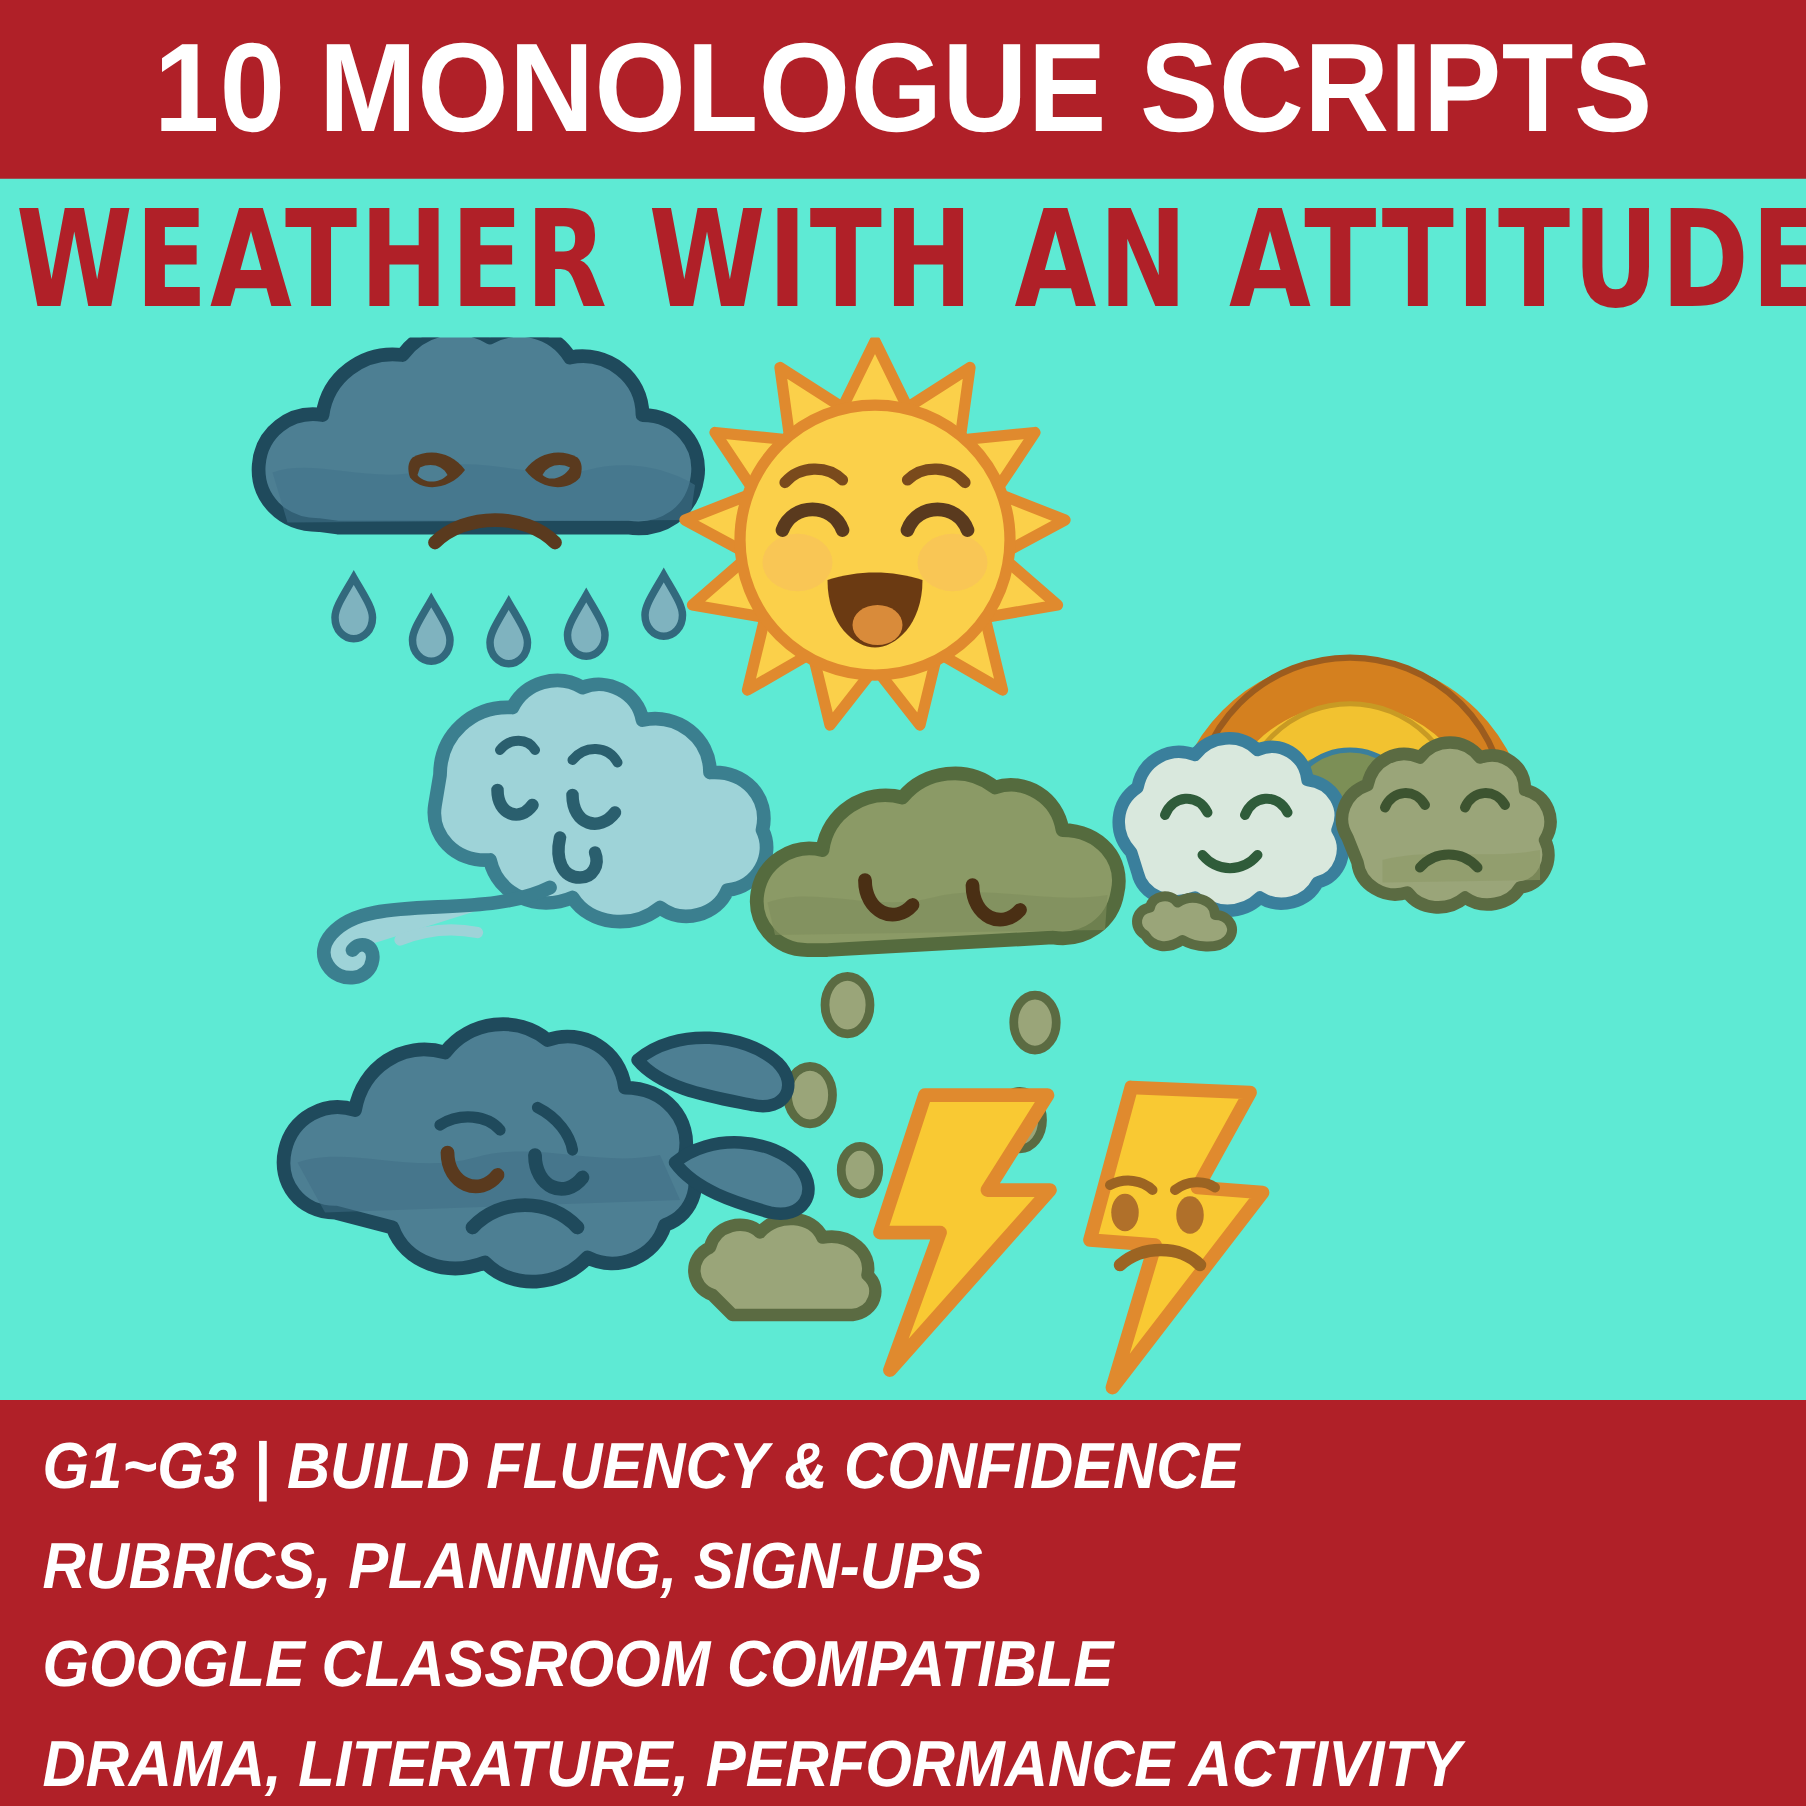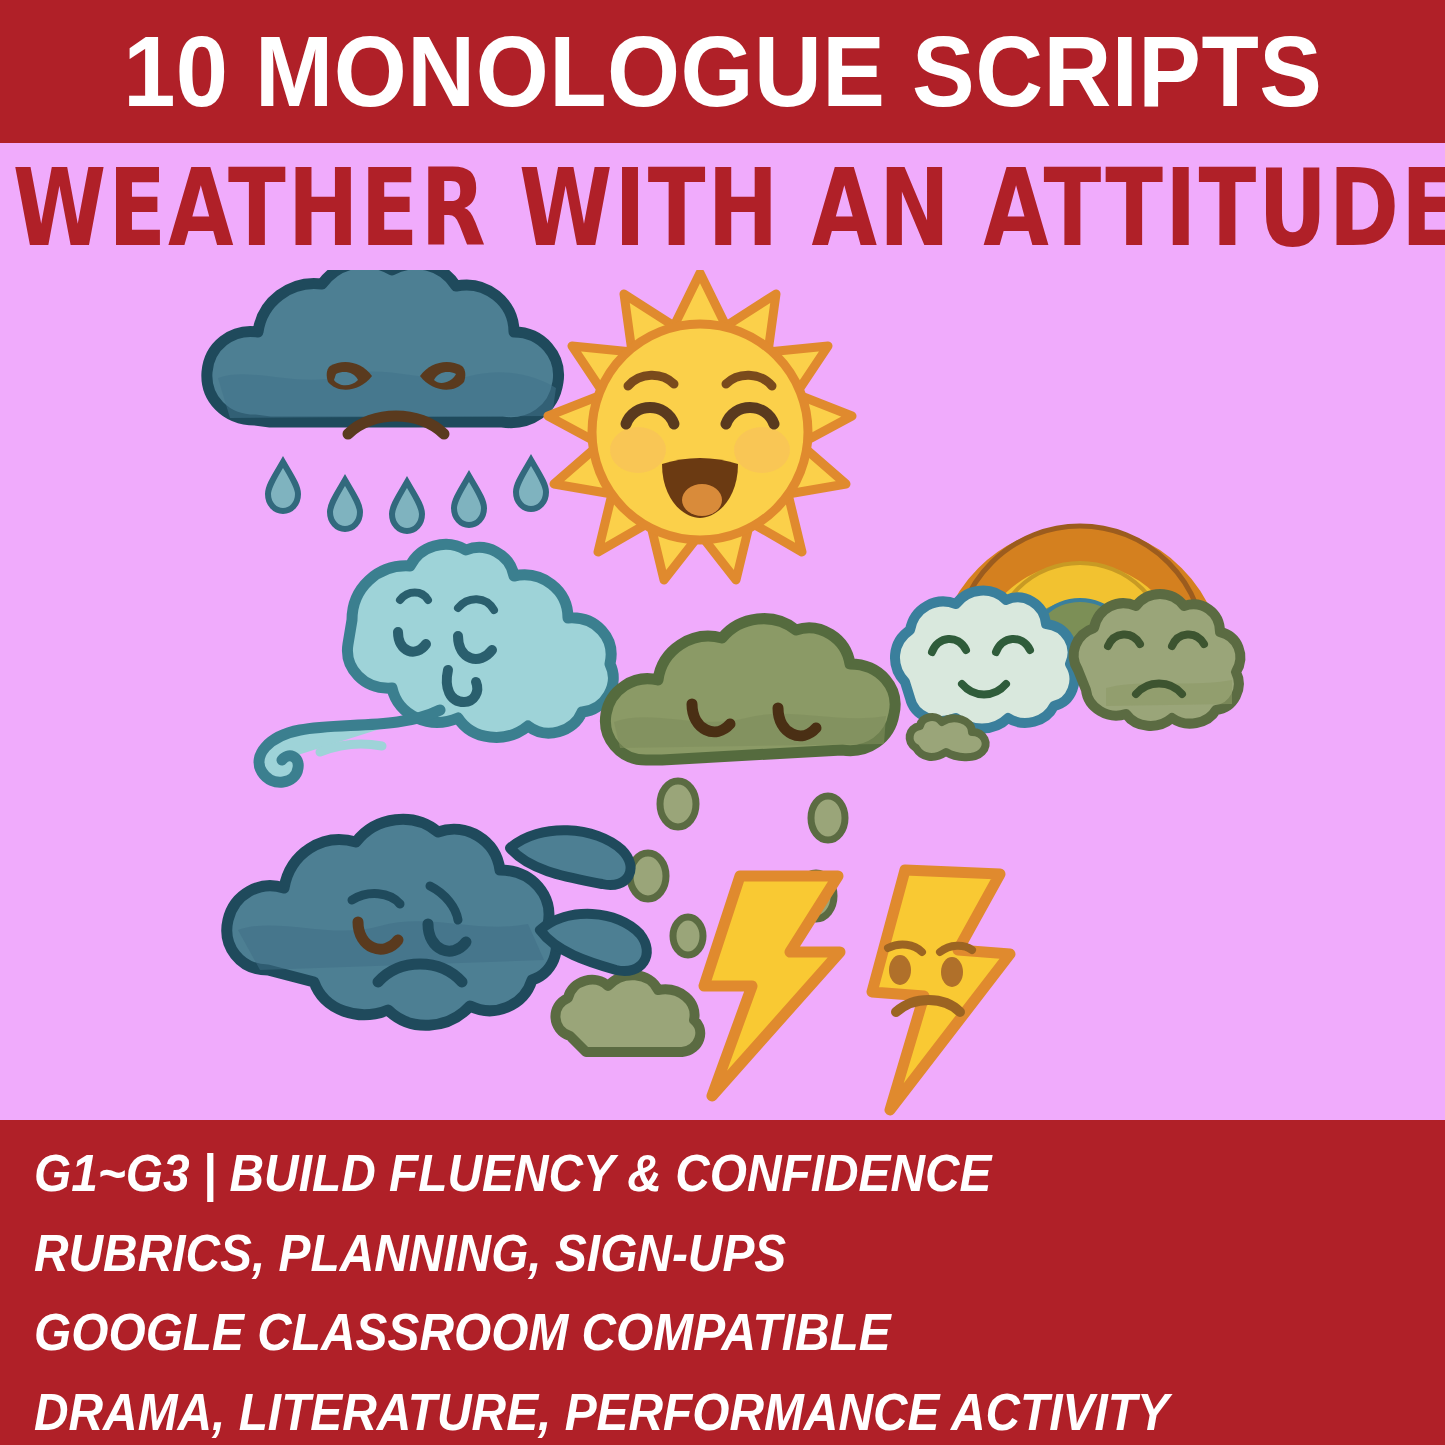--- a/index.html
+++ b/index.html
@@ -11,21 +11,21 @@
     width: 1445px;
     height: 1445px;
     font-family: "Liberation Sans", sans-serif;
     overflow: hidden;
     position: relative;
   }
   #cover {
     position: relative;
     width: 1445px;
     height: 1445px;
-    background: #f0abfc;
+    background: #5eead4;
     overflow: hidden;
   }
 
   
   .top-banner {
     position: absolute;
     left: 0; top: 0;
     width: 1445px;
     height: 143px;
     background: #b02028;

